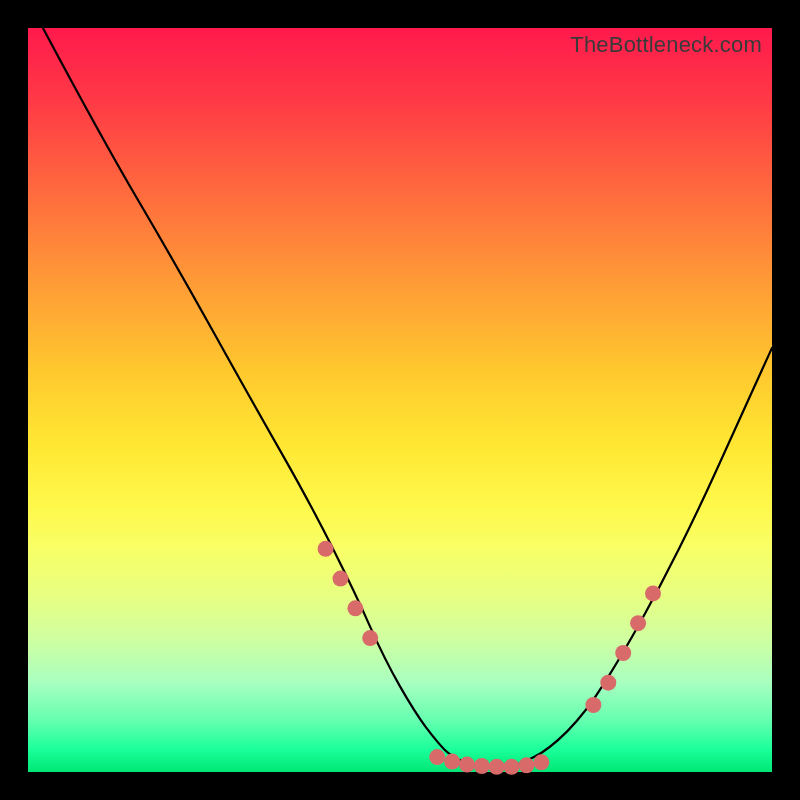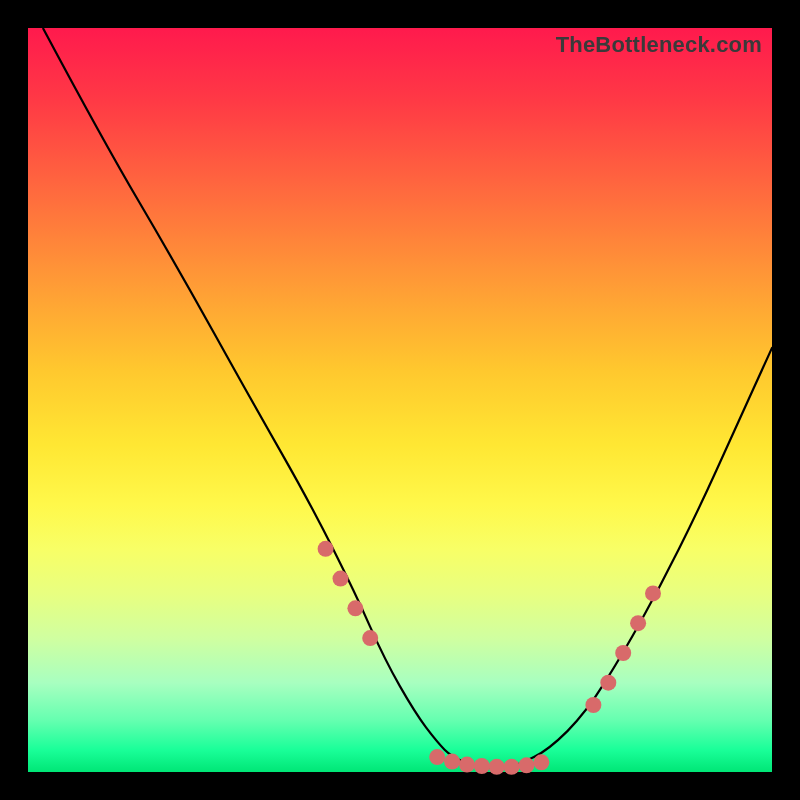--- a/index.html
+++ b/index.html
@@ -40,21 +40,21 @@
       #1aff99 97%,
       #00e676 100%
     );
   }
   .watermark {
     position: absolute;
     top: 4px;
     right: 10px;
     color: #3a3a3a;
     font-size: 22px;
-    font-weight: 700;
+    font-weight: 400;
     letter-spacing: 0.2px;
     user-select: none;
   }
   svg.curve {
     position: absolute;
     left: 0;
     top: 0;
     width: 744px;
     height: 744px;
     overflow: visible;

